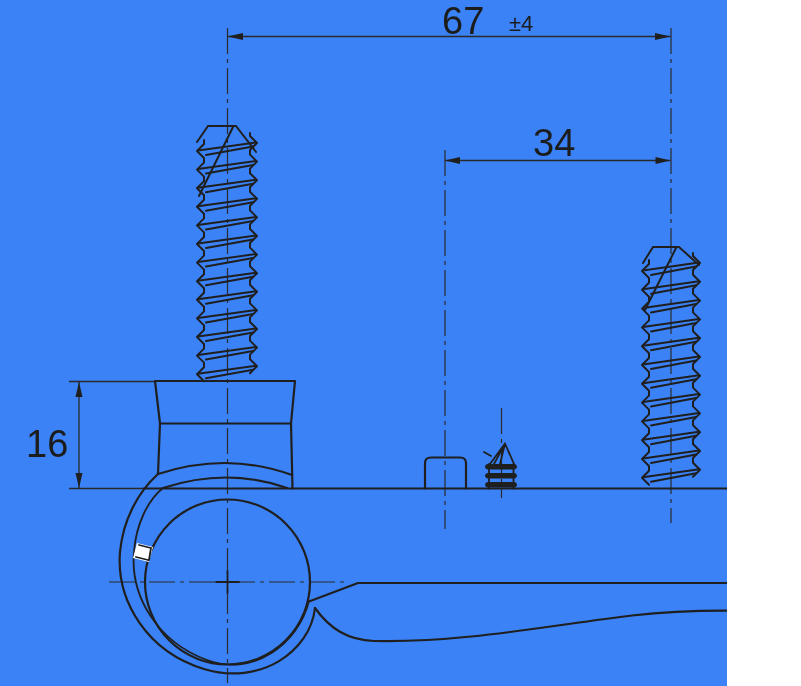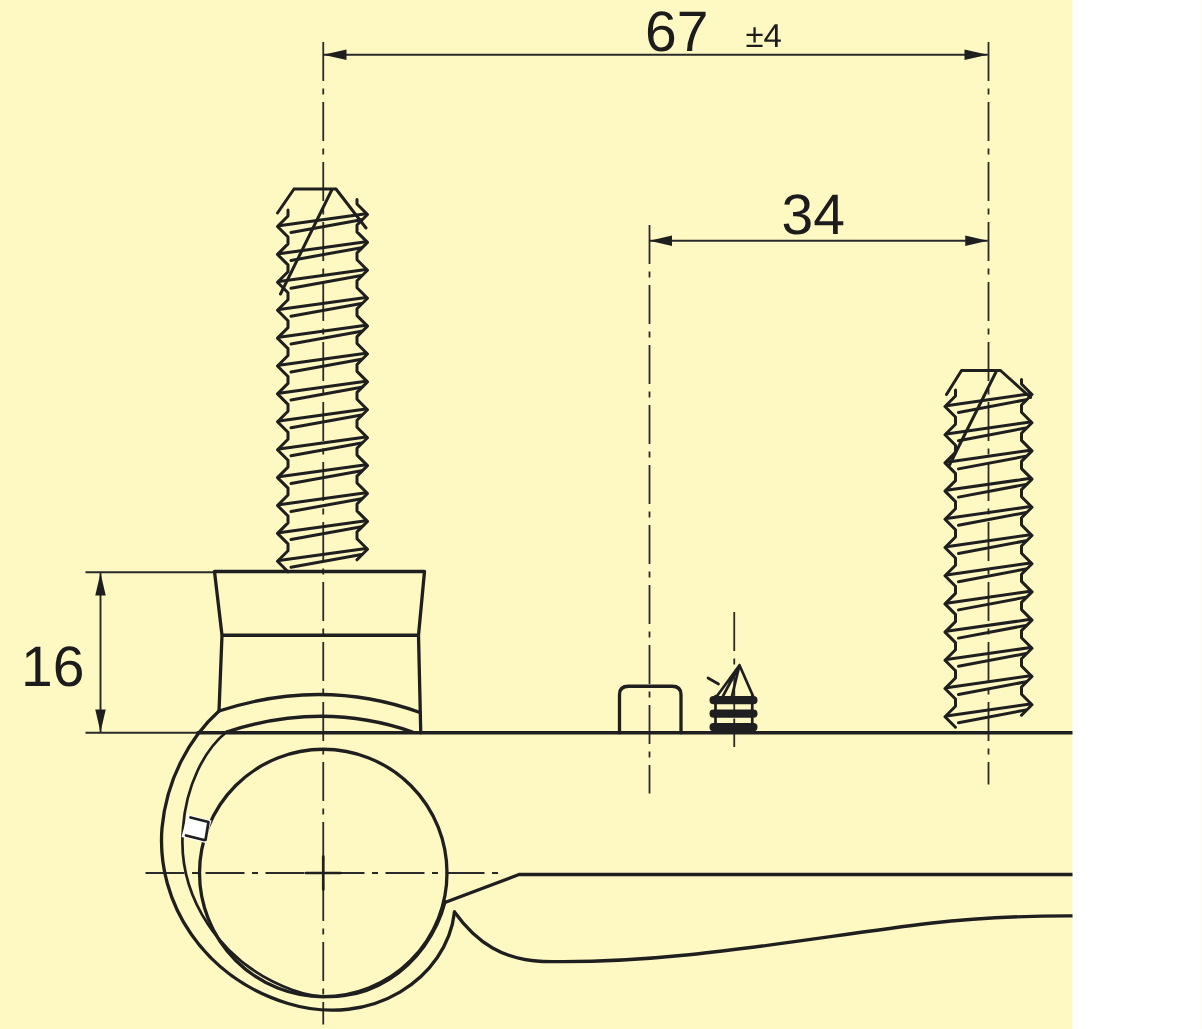--- a/index.html
+++ b/index.html
@@ -1,21 +1,22 @@
 <!DOCTYPE html>
 <html><head>
 <meta charset="utf-8">
 <style>
   html,body{margin:0;padding:0;background:#ffffff;}
   .canvas{
     position:relative;
     width:715px;height:686px;
-    background:#fef9c3;
+    background:#3b82f6;
     overflow:hidden;
     font-family:"Liberation Sans", sans-serif;
+    padding-left:12px;
   }
   svg{display:block;}
   .obj{stroke:#1f1f1f;stroke-width:2.2;fill:none;stroke-linecap:round;stroke-linejoin:round;}
   .obj-thin{stroke:#1f1f1f;stroke-width:1.8;fill:none;stroke-linecap:round;stroke-linejoin:round;}
   .thread{stroke:#1f1f1f;stroke-width:2;fill:none;stroke-linecap:round;stroke-linejoin:round;}
   .dim{stroke:#2a2a2a;stroke-width:1.3;fill:none;}
   .center{stroke:#2a2a2a;stroke-width:1.2;fill:none;stroke-dasharray:26 5 4 5;}
   .arrow{fill:#1f1f1f;stroke:none;}
   .rib{fill:#1f1f1f;stroke:#1f1f1f;stroke-width:1;}
   .dimtext{fill:#1c1c1c;font-family:"Liberation Sans", sans-serif;font-size:38px;}

